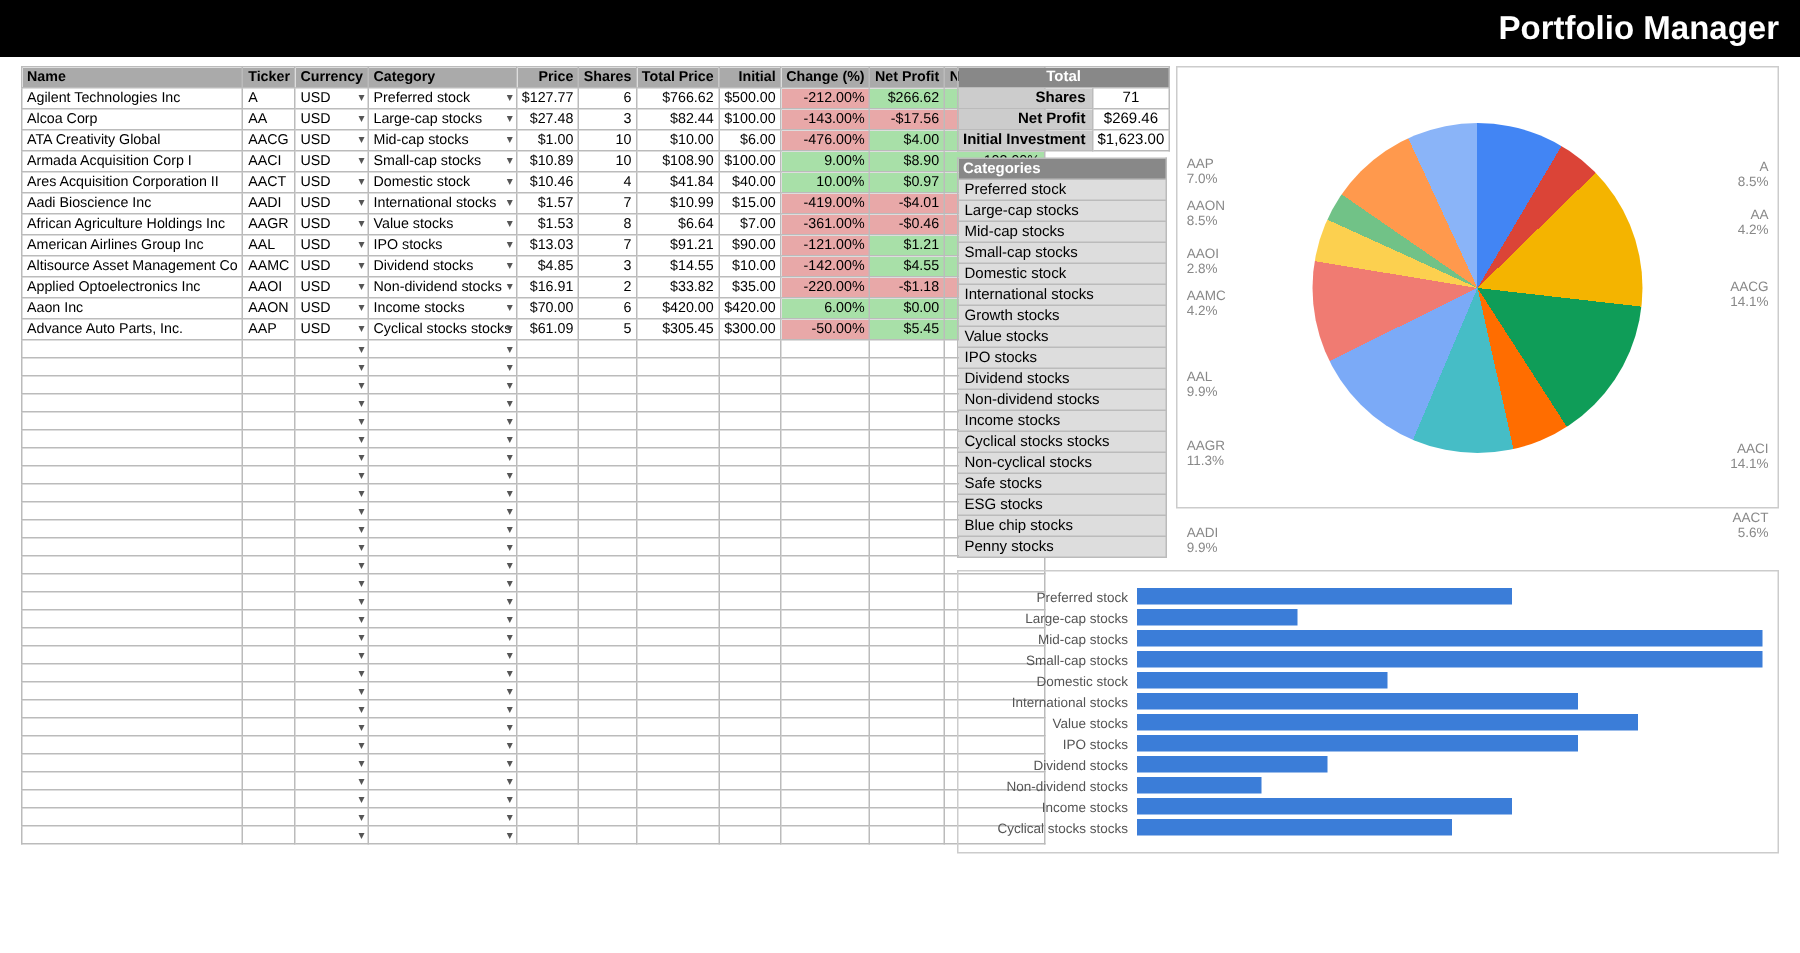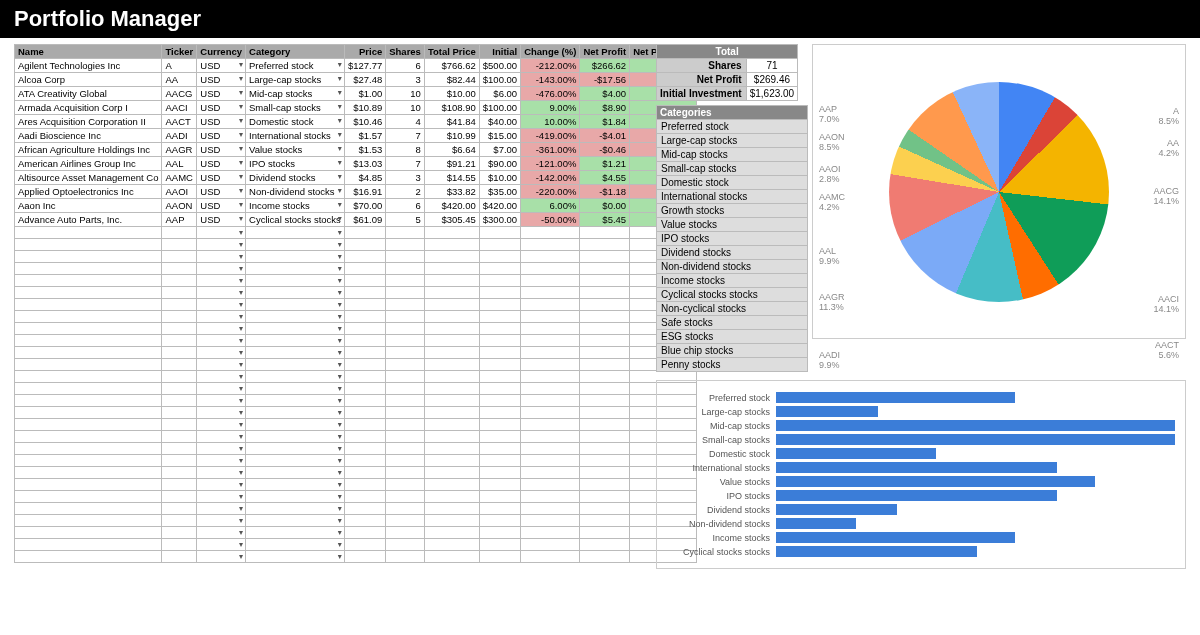--- a/index.html
+++ b/index.html
@@ -1,34 +1,34 @@
 <!DOCTYPE html>
 <html><head>
 <meta charset="utf-8">
 <style>
   * { box-sizing: border-box; margin: 0; padding: 0; }
   body { font-family: Arial, sans-serif; font-size: 10px; background: #fff; width: 1200px; }
-  .header { background: #000; color: #fff; font-size: 22px; font-weight: bold; padding: 6px 14px; }
-  .container { display: flex; padding: 6px 14px; gap: 22px; }
+  .header { background: #000; color: #fff; font-size: 22px; font-weight: bold; padding: 6px 14px; text-align: right; }
+  .container { display: flex; padding: 6px 14px; gap: 4px; }
   .left { width: 620px; }
   .right { flex: 1; }
   table { border-collapse: collapse; width: 100%; }
   th, td { border: 1px solid #bbb; padding: 1px 3px; height: 12px; font-size: 9.5px; white-space: nowrap; overflow: hidden; }
   th { background: #aaa; text-align: left; font-weight: bold; }
   .num { text-align: right; }
   .dd { position: relative; }
   .dd::after { content: "▾"; position: absolute; right: 2px; top: 1px; font-size: 8px; color: #555; }
   .pos { background: #a8e0a8; }
   .neg { background: #e8a8a8; }
   .emptyrow td { height: 12px; }
   .totals { width: 140px; margin-bottom: 4px; }
   .totals th { background: #888; color: #fff; text-align: center; font-size: 10px; }
   .totals td { font-size: 10px; text-align: center; }
   .totals .lab { background: #ccc; font-weight: bold; text-align: right; padding-right: 4px; }
-  .cats { width: 152px; }
+  .cats { width: 140px; }
   .cats th { background: #888; color: #fff; text-align: left; font-size: 10px; }
   .cats td { background: #ddd; font-size: 10px; padding: 1px 4px; }
   .toprow { display: flex; gap: 4px; }
   .charts { flex: 1; border: 1px solid #ccc; padding: 4px; position: relative; height: 295px; }
   .pie-wrap { display:flex; align-items:center; justify-content:center; height:100%; }
   .pie { width: 220px; height: 220px; border-radius: 50%; }
   .pielabel { position: absolute; font-size: 9px; color: #888; line-height: 1.1; }
   .bars { border: 1px solid #ccc; margin-top: 8px; padding: 8px 10px 8px 4px; }
   .barrow { display: flex; align-items: center; margin: 3px 0; }
   .barlab { width: 115px; text-align: right; font-size: 9px; color: #555; padding-right: 6px; }
@@ -114,21 +114,21 @@
           <tr>
             <td class="">Ares Acquisition Corporation II</td>
             <td class="">AACT</td>
             <td class="dd">USD</td>
             <td class="dd">Domestic stock</td>
             <td class="num">$10.46</td>
             <td class="num">4</td>
             <td class="num">$41.84</td>
             <td class="num">$40.00</td>
             <td class="num pos">10.00%</td>
-            <td class="num pos">$1.84</td>
+            <td class="num pos">$0.97</td>
             <td class="num pos">104.60%</td>
           </tr>
           <tr>
             <td class="">Aadi Bioscience Inc</td>
             <td class="">AADI</td>
             <td class="dd">USD</td>
             <td class="dd">International stocks</td>
             <td class="num">$1.57</td>
             <td class="num">7</td>
             <td class="num">$10.99</td>

